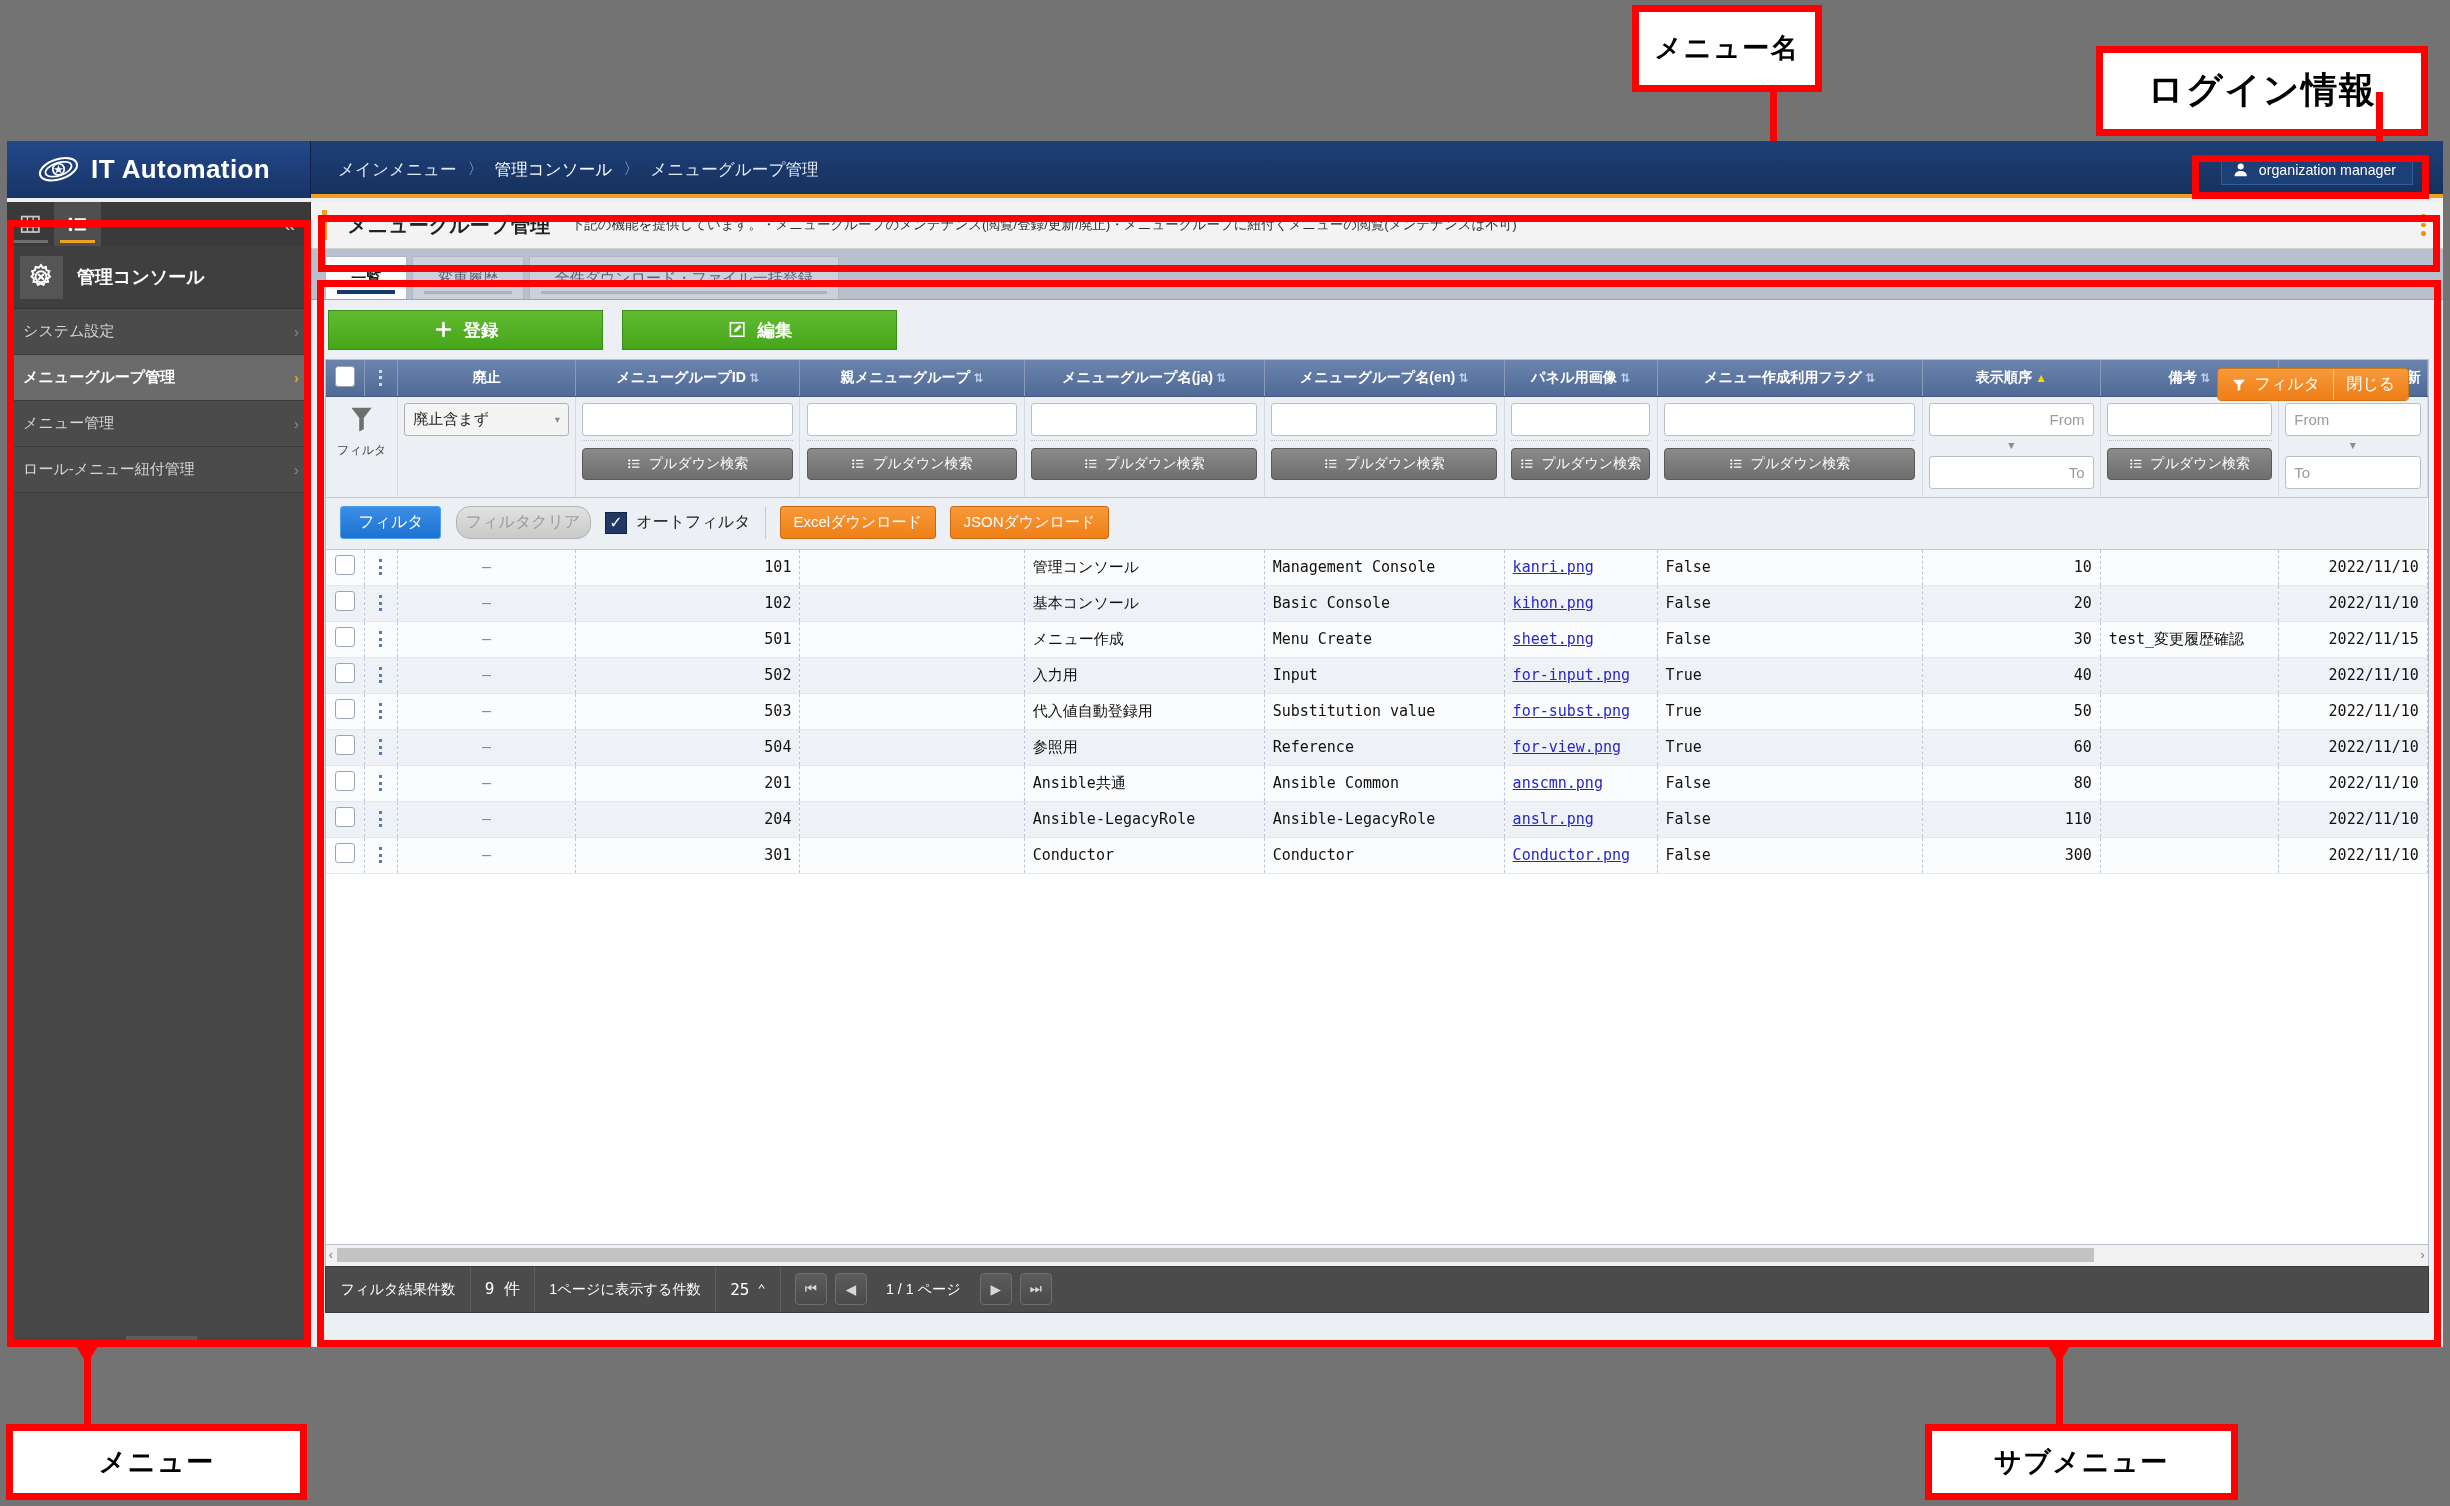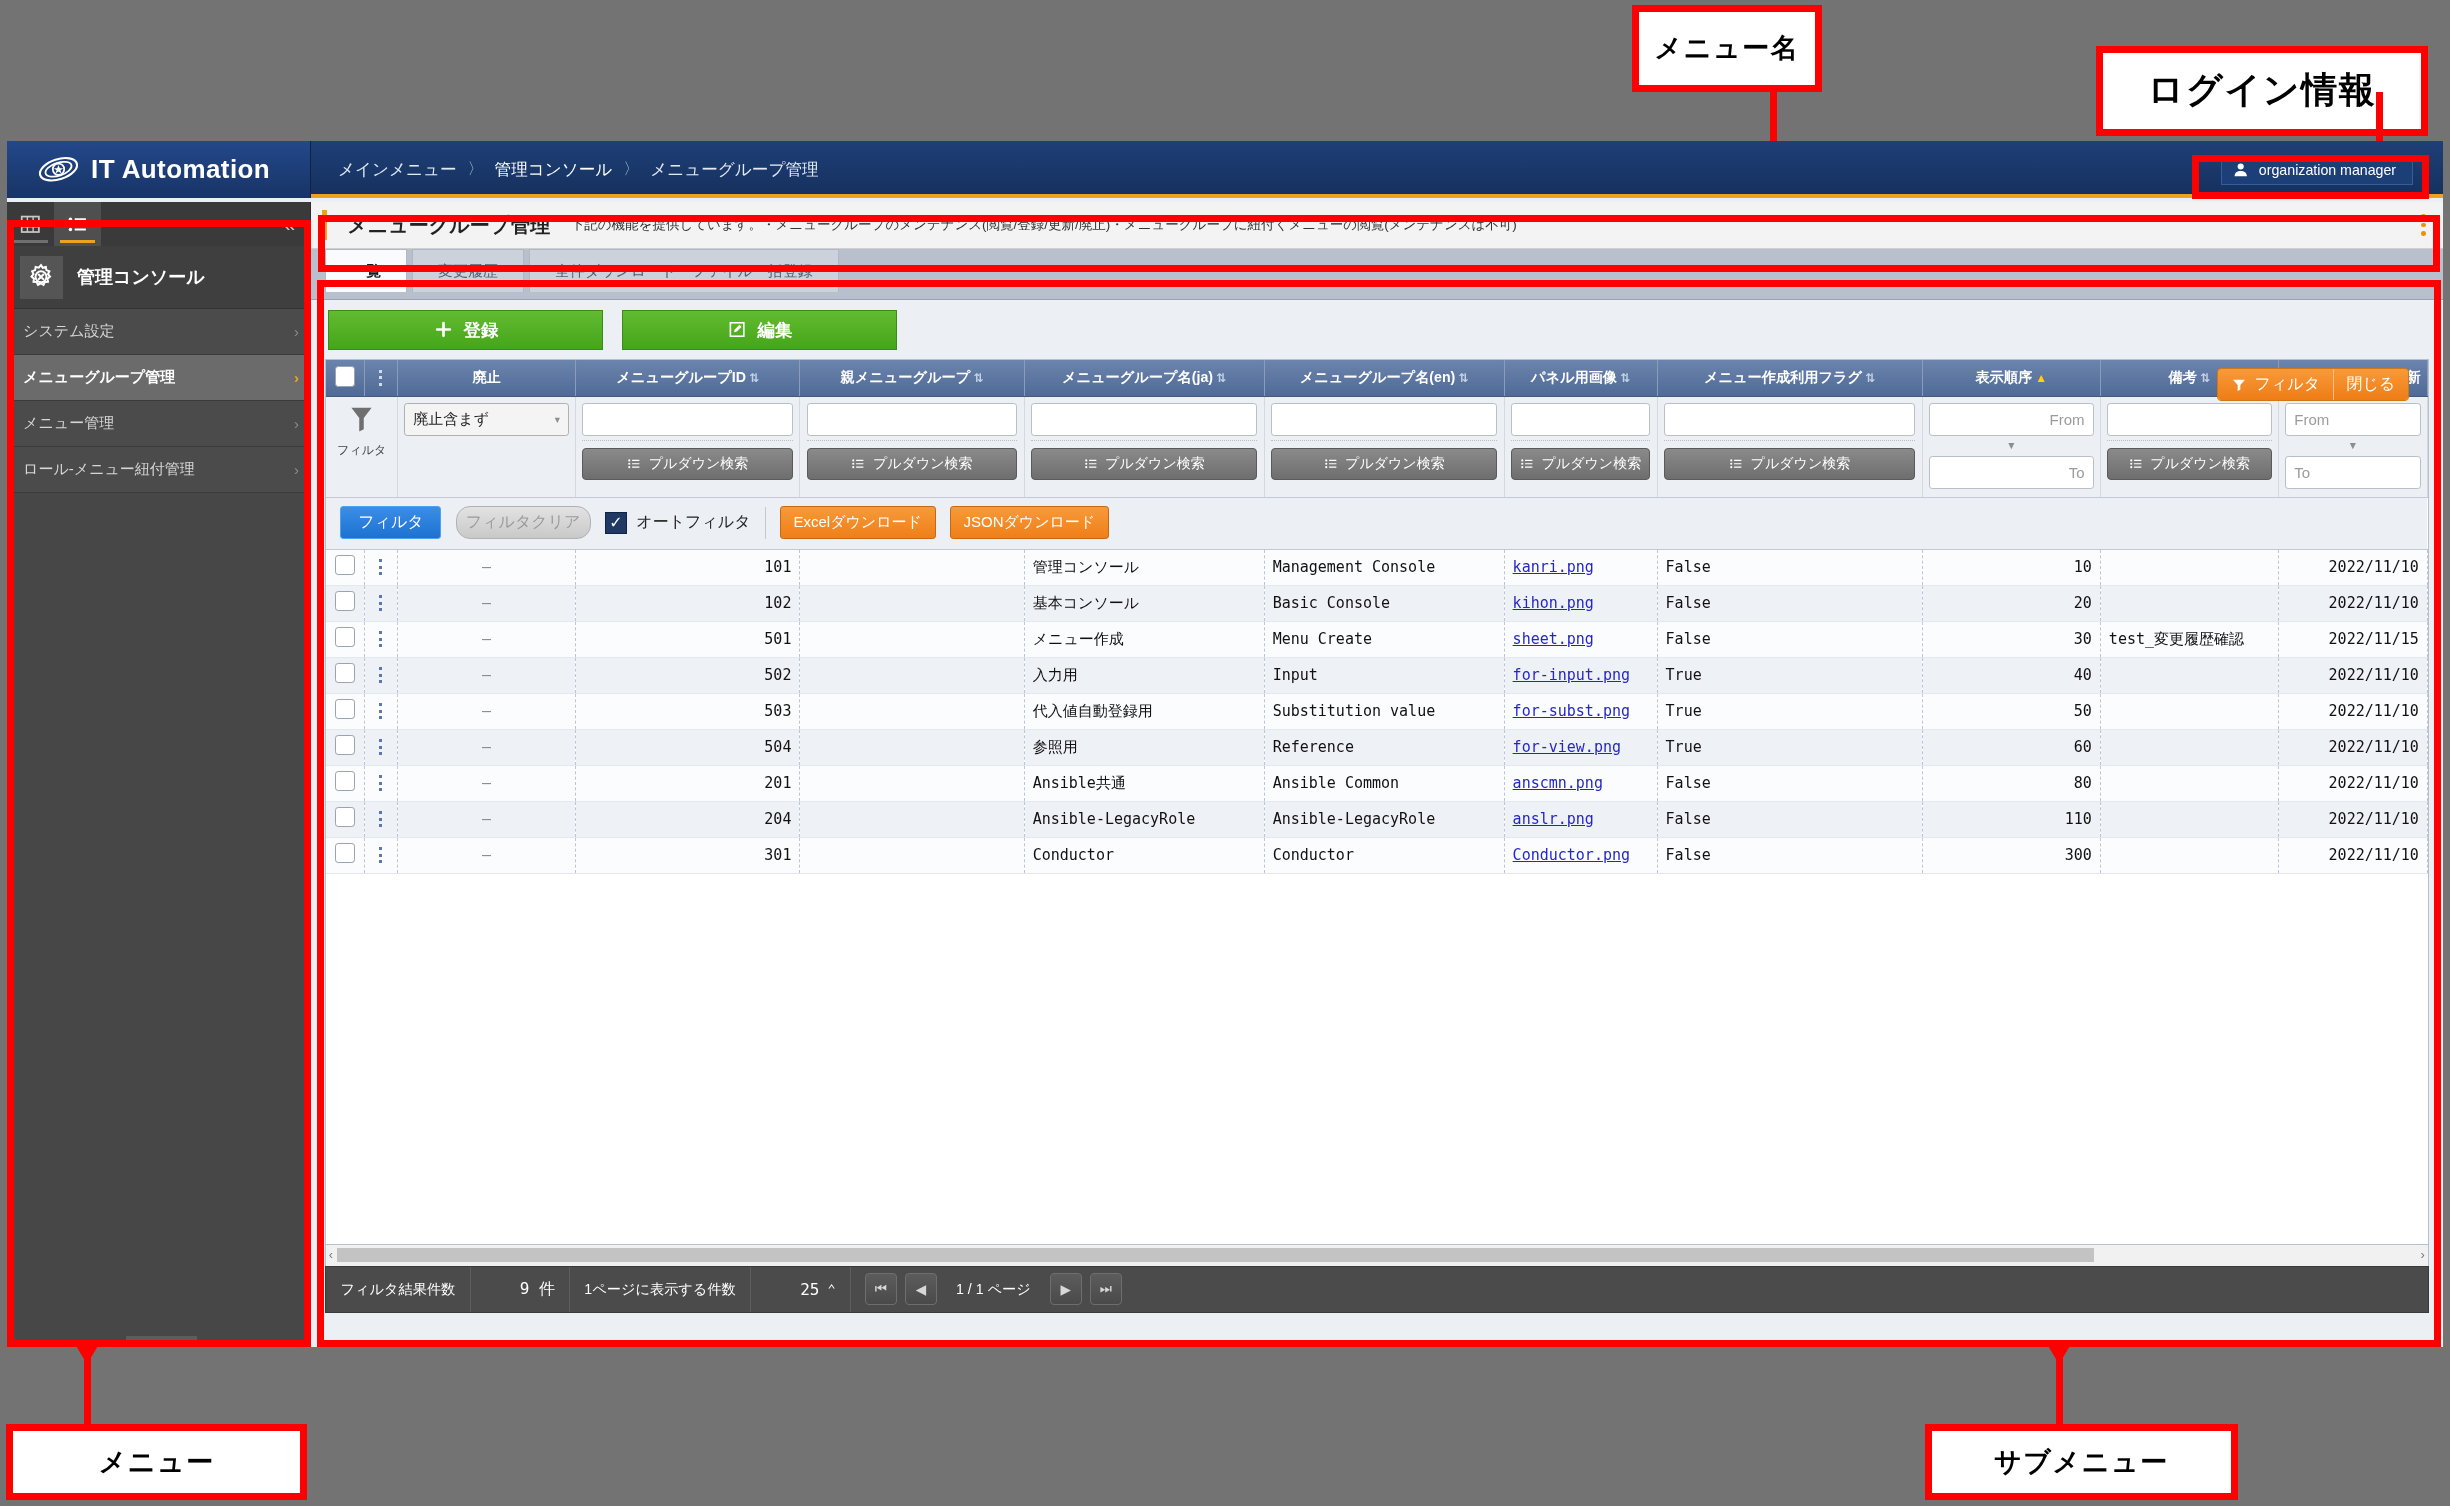--- a/index.html
+++ b/index.html
@@ -159,21 +159,21 @@
     font-size: 20px; font-weight: bold; color: #222; white-space: nowrap;
   }
   .page-desc { font-size: 13.5px; color: #333; white-space: nowrap; }
   .kebab { position: absolute; right: 17.4px; top: 50%; transform: translateY(-50%);
            display:flex; flex-direction:column; gap: 4px; }
   .kebab i { width: 4.7px; height: 4.7px; background:#f29100; border-radius:50%; display:block;}
 
   
   .tabstrip {
     height: 51px; background: #b8c0ce;
-    display: flex; align-items: flex-start; padding-left: 14.2px;
+    display: flex; align-items: flex-end; padding-left: 14.2px;
     border-bottom: 0.8px solid #9aa3b3;
   }
   .tab {
     height: 43px; padding: 0 25px;
     display: flex; align-items: center; justify-content: center;
     font-size: 15px; color: #54606f;
     background: #ccd2dc; margin-right: 4.7px;
     border: 0.8px solid #b1b8c4; border-bottom: none;
     position: relative;
   }
@@ -323,21 +323,21 @@
   .pagination {
     margin: 0 14.2px; height: 47px; background: #4b4b4b;
     display: flex; align-items: stretch; color: #fff;
     border: 0.8px solid #3a3a3a;
   }
   .pg-seg {
     display:flex; align-items:center; padding: 0 14.2px; font-size: 14.2px;
     border-right: 0.8px solid #5e5e5e;
     white-space: nowrap;
   }
-  .pg-seg.val { font-family: "DejaVu Sans Mono", monospace; font-size: 16px; margin-left: 35px; }
+  .pg-seg.val { font-family: "DejaVu Sans Mono", monospace; font-size: 16px; }
   .pg-nav { display:flex; align-items:center; gap: 8px; padding: 0 14.2px; }
   .pg-btn {
     width: 32px; height: 32px; border: 0.8px solid #6e6e6e; border-radius: 4px;
     background: linear-gradient(180deg,#5c5c5c 0%,#4a4a4a 100%);
     display:flex; align-items:center; justify-content:center; font-size: 13.5px; color:#d8d8d8;
   }
   .pg-pageinfo { font-size: 14.2px; padding: 0 11px; white-space: nowrap;}
 </style>
 </head>
 <body>

